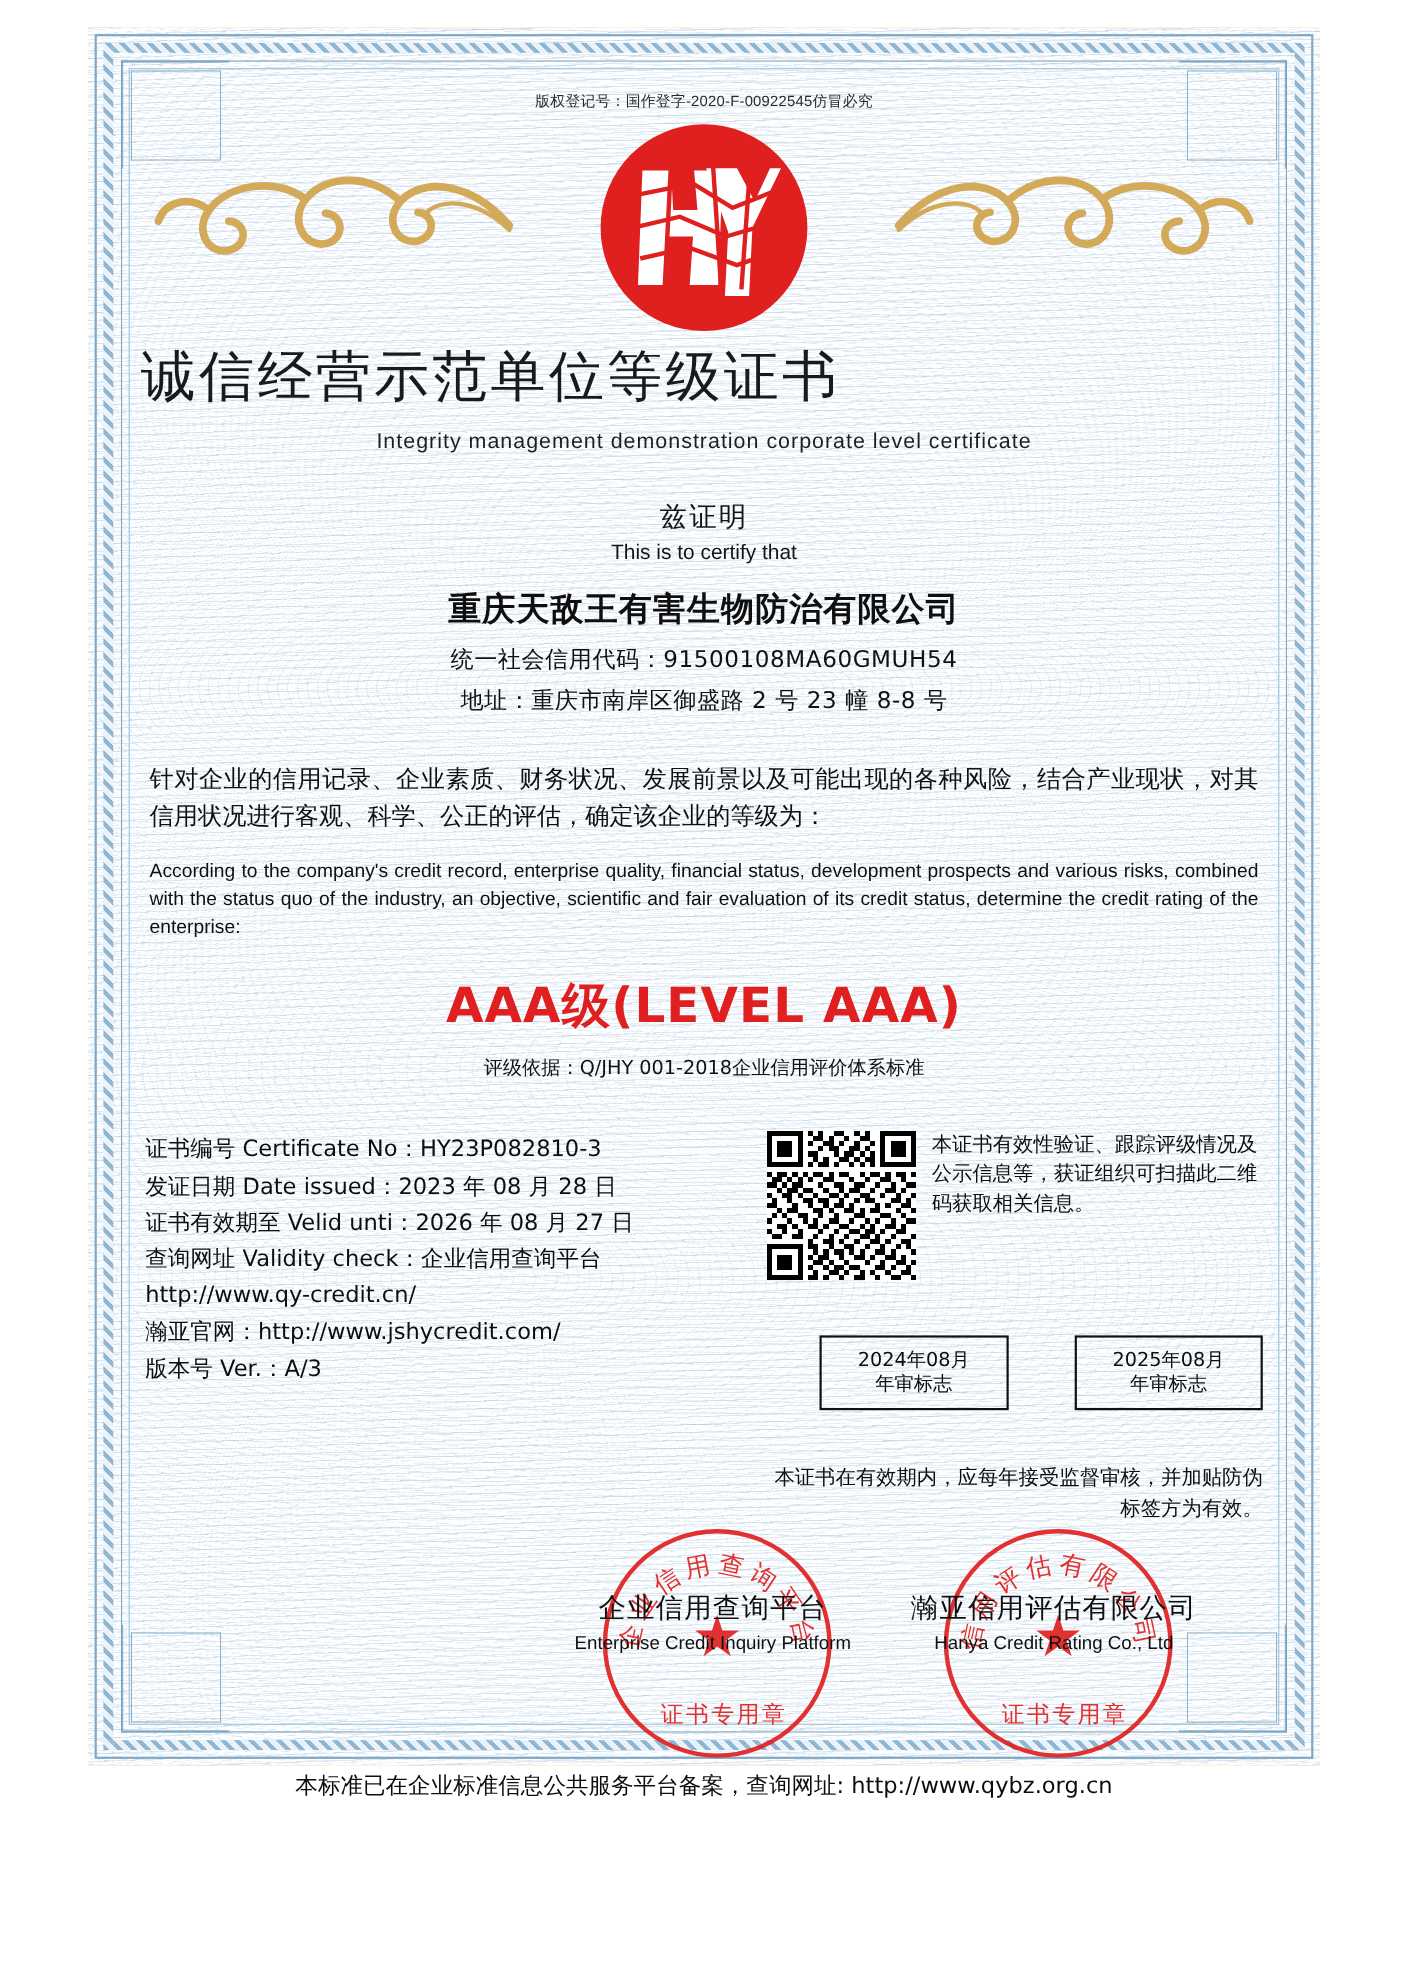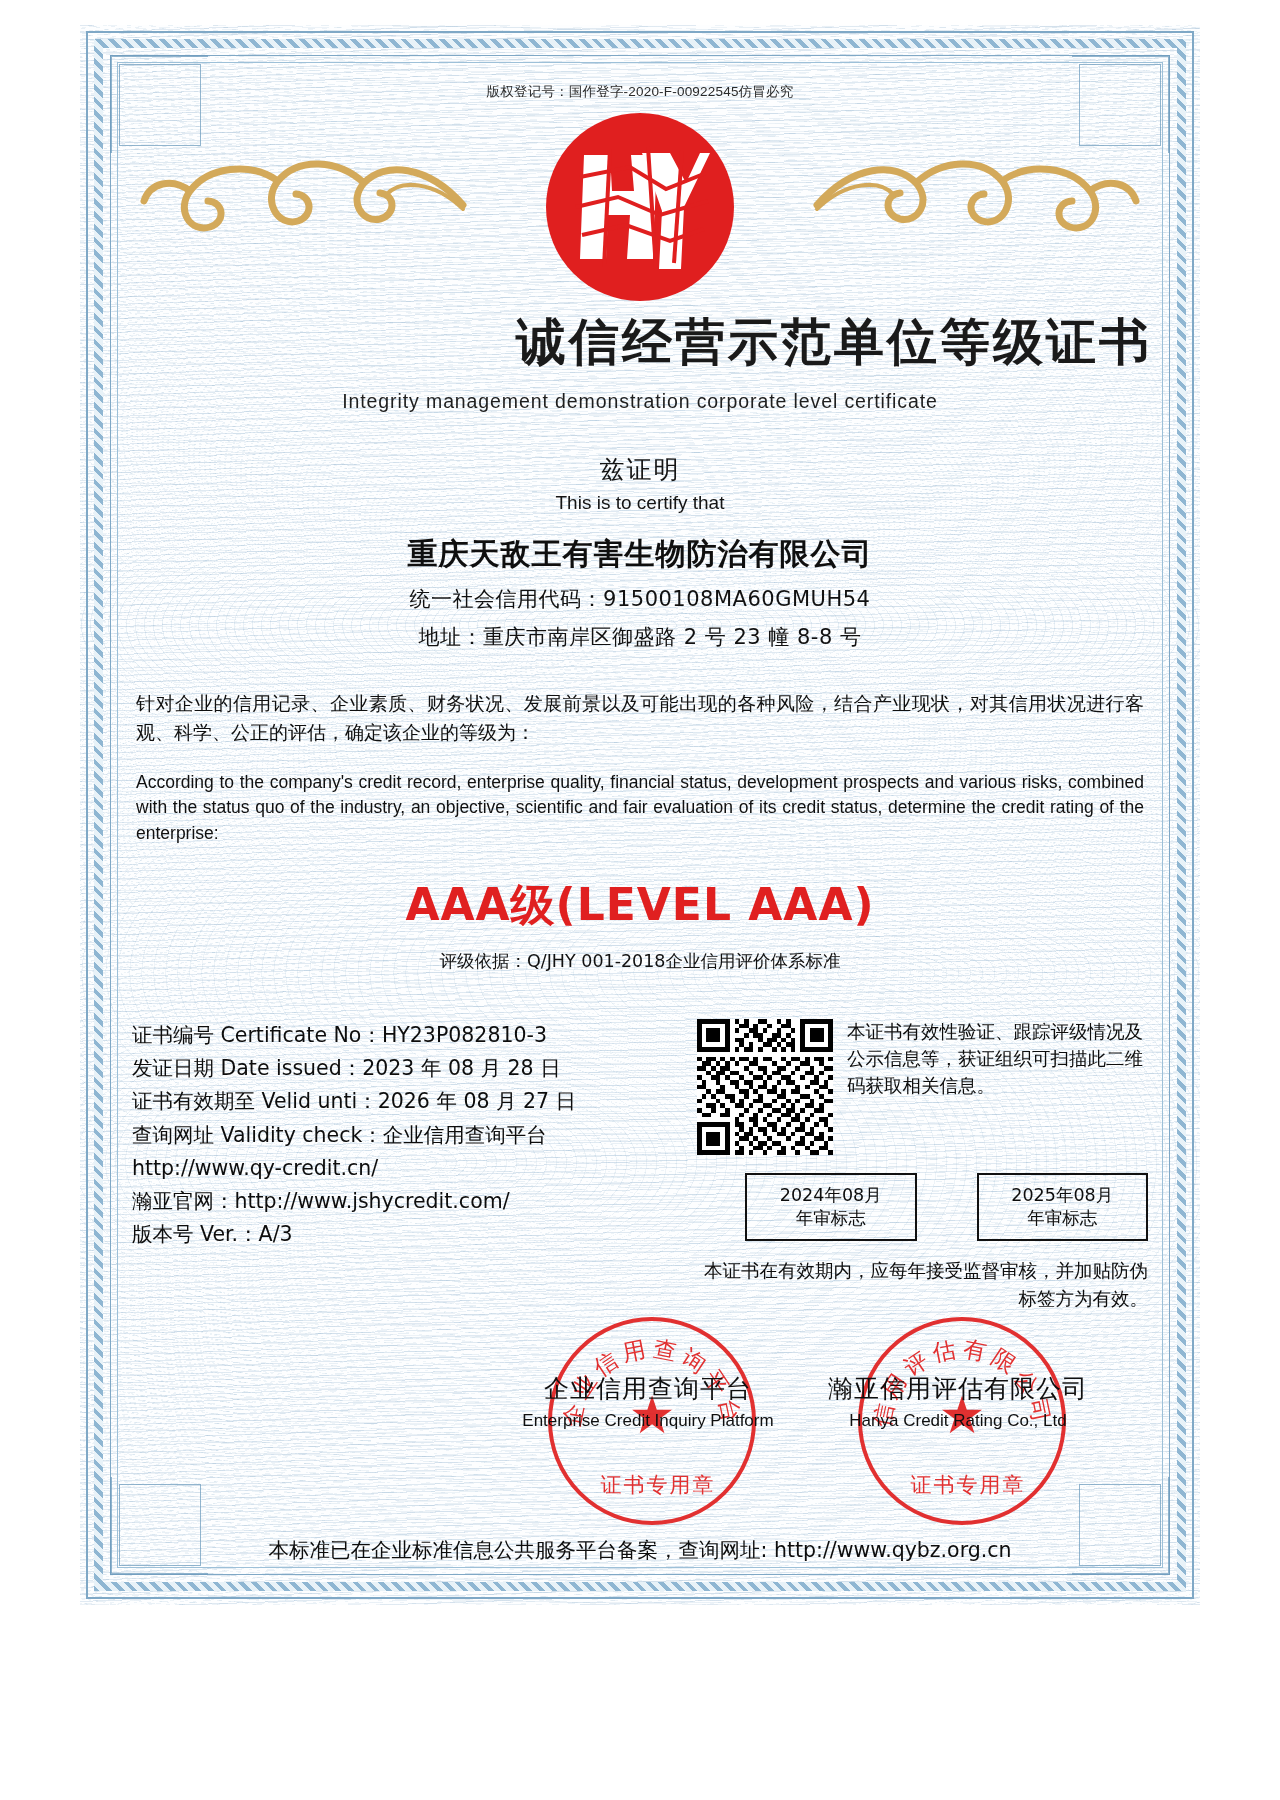--- a/index.html
+++ b/index.html
@@ -121,23 +121,23 @@
     border-radius: 50%;
     background: #e01f1f;
     display: flex;
     align-items: center;
     justify-content: center;
   }
   .emblem svg { width: 140px; height: 128px; }
 
   
   .title-cn {
-    text-align: right;
+    text-align: left;
     font-size: 50px;
-    font-weight: 700;
+    font-weight: 400;
     color: #1a1a1a;
     letter-spacing: 3px;
     margin-top: 4px;
     font-family: "DejaVu Sans", "Liberation Sans", sans-serif;
   }
   .title-en {
     text-align: center;
     font-size: 19.5px;
     color: #1f1f1f;
     letter-spacing: .9px;
@@ -176,25 +176,25 @@
     letter-spacing: .5px;
     font-family: "DejaVu Sans", "Liberation Sans", sans-serif;
   }
 
   
   .para {
     margin-top: 40px;
     padding: 0 8px;
   }
   .para-cn {
-    font-size: 19px;
+    font-size: 22px;
     line-height: 1.55;
     color: #101010;
     text-align: justify;
-    font-family: Liberation Mono, monospace;
+    font-family: Liberation Sans, sans-serif;
   }
   .para-en {
     font-size: 17.5px;
     line-height: 1.45;
     color: #101010;
     margin-top: 20px;
     text-align: justify;
   }
 
   .level {
@@ -235,20 +235,21 @@
     color: #0d0d0d;
     line-height: 1.62;
     white-space: nowrap;
     font-family: "DejaVu Sans", "Liberation Sans", sans-serif;
   }
 
   .qrblock {
     flex: 1;
     display: flex;
     flex-direction: column;
+    gap: 32px;
   }
   .qrtop {
     display: flex;
     gap: 14px;
   }
   .qr {
     width: 136px;
     height: 136px;
     flex: none;
     background: #fff;

